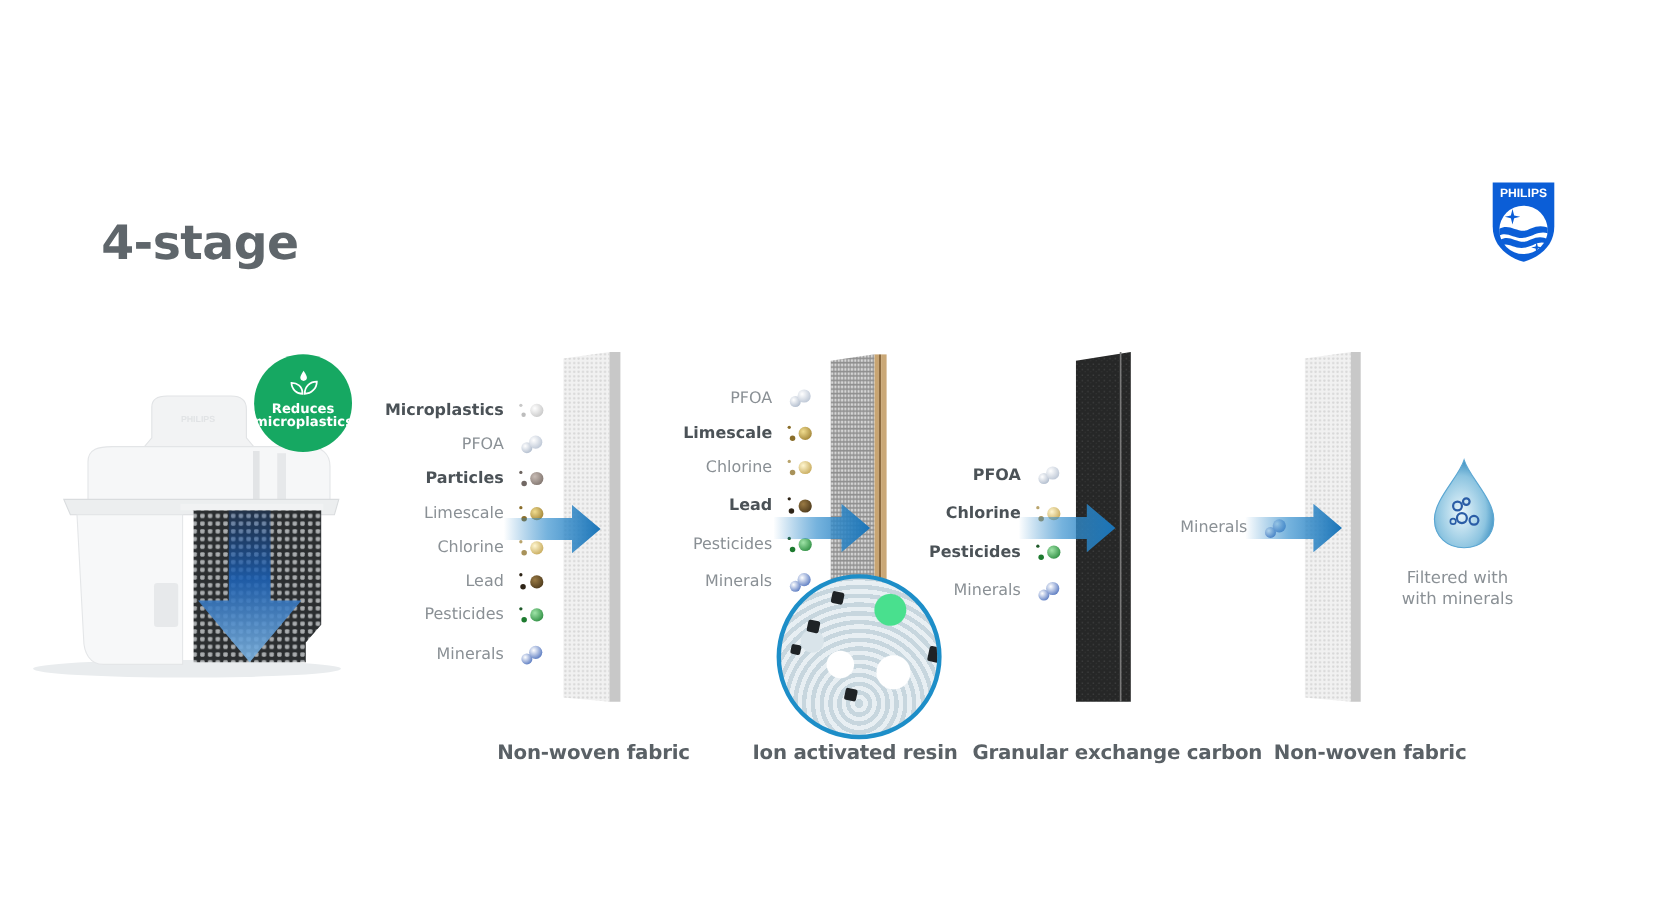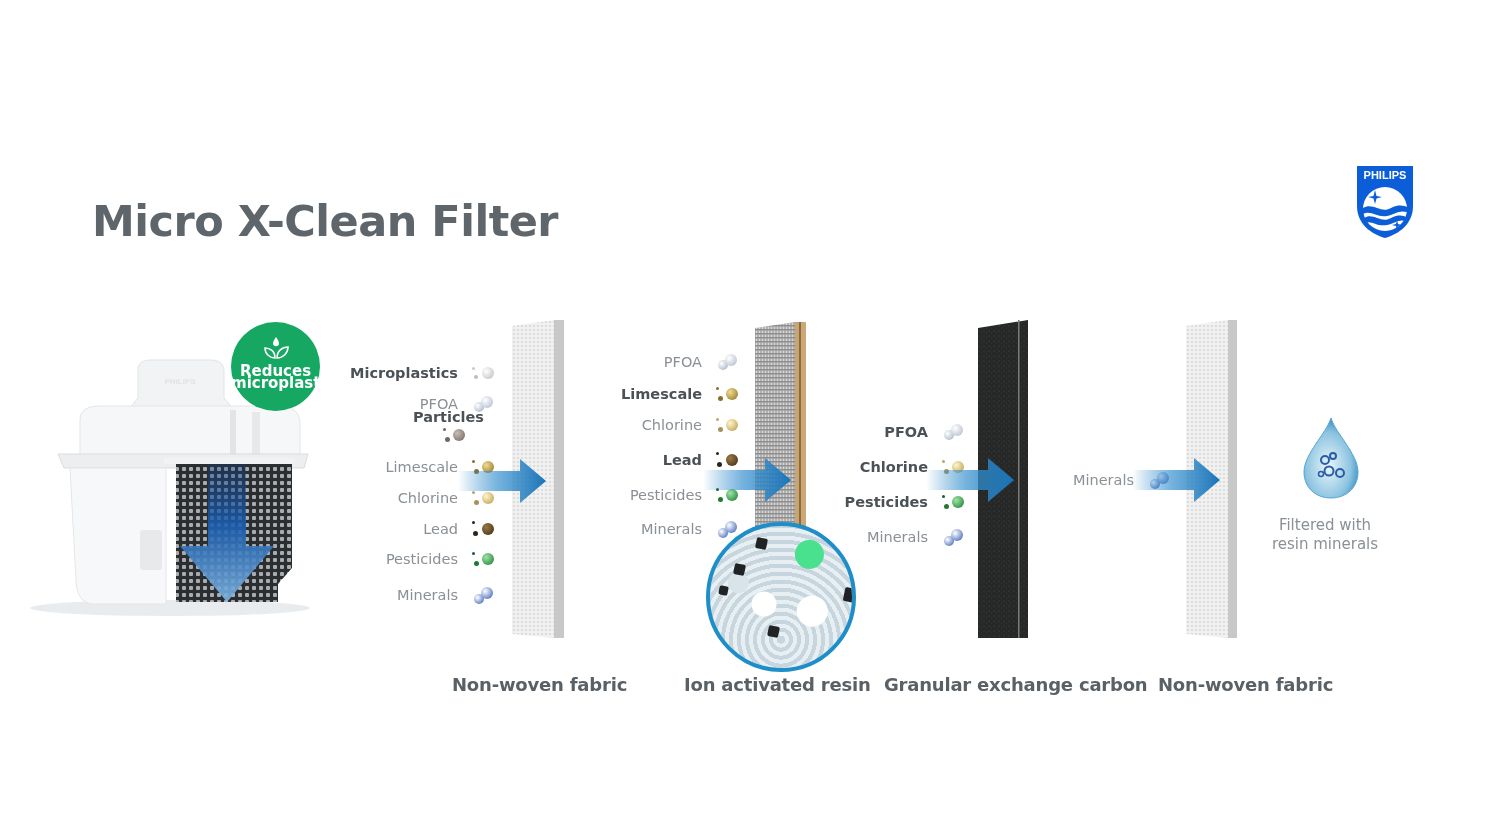--- a/index.html
+++ b/index.html
@@ -8,21 +8,21 @@
 
   .title { position: absolute; left: 92px; top: 196px; font-weight: bold; color: #5f666b; font-size: 43px; line-height: 50px; letter-spacing: -0.5px; }
   .title div { white-space: nowrap; }
 
   .logo { position: absolute; left: 1355px; top: 164px; width: 60px; height: 75px; }
 
   
   .cartridge { position: absolute; left: 20px; top: 340px; width: 300px; height: 280px; }
   .badge { position: absolute; left: 231px; top: 322px; width: 89px; height: 89px; border-radius: 50%; background: #16a862; color: #fff; text-align: center; }
   .badge .leaf { position: absolute; left: 30px; top: 14px; width: 30px; height: 24px; }
-  .badge .txt { position: absolute; left: 0; right: 0; top: 43px; font-size: 15px; font-weight: bold; line-height: 12px; }
+  .badge .txt { position: absolute; left: 0; right: 0; top: 43px; font-size: 12px; font-weight: bold; line-height: 12px; }
 
   
   .clist { position: absolute; }
   .crow { position: absolute; right: 0; height: 20px; display: flex; align-items: center; justify-content: flex-end; white-space: nowrap; }
   .crow .lbl { font-size: 14.5px; color: #8a9095; margin-right: 12px; }
   .crow .lbl.bold { font-weight: bold; color: #4b5257; }
   .crow .ico { width: 26px; height: 20px; position: relative; flex: none; }
 
   .dot { position: absolute; border-radius: 50%; }
 
@@ -90,21 +90,21 @@
     </radialGradient>
     <radialGradient id="dropGrad" cx="0.45" cy="0.6" r="0.6">
       <stop offset="0" stop-color="#eaf6fb"></stop>
       <stop offset="0.7" stop-color="#8cc4e0"></stop>
       <stop offset="1" stop-color="#3b8fc1"></stop>
     </radialGradient>
   </defs>
 </svg>
 
 <div class="title">
-  <div>Micro X-Clean Filter</div>
+  <div>4-stage</div>
 </div>
 
 <div class="logo">
   <svg width="60" height="75" viewBox="0 0 60 75">
     <path d="M2 2 H58 V42 C58 60 44 70 30 74 C16 70 2 60 2 42 Z" fill="#0b5ed7"></path>
     <text x="30" y="15" text-anchor="middle" font-family="Liberation Sans, sans-serif" font-weight="bold" font-size="11" fill="#fff">PHILIPS</text>
     <circle cx="30" cy="45" r="22" fill="#fff"></circle>
     <path d="M8 44 C18 38 26 50 36 44 C44 40 50 42 52 43 L52 48 C44 46 40 50 32 52 C22 54 16 46 8 50 Z" fill="#0b5ed7"></path>
     <path d="M9 54 C18 48 26 60 36 54 C44 50 49 52 51 53 L50 57 C44 55 40 59 32 61 C22 63 16 56 11 59 Z" fill="#0b5ed7"></path>
     <path d="M20 26 L21.5 32 L27 33 L21.5 34.5 L20 40 L18.5 34.5 L13 33 L18.5 32 Z" fill="#0b5ed7"></path>
@@ -156,21 +156,21 @@
       <i class="dot" style="left:12px;top:4px;width:12px;height:12px;background:radial-gradient(circle at 35% 35%,#fff,#b9b9b9)"></i>
     </span>
   </div>
   <div class="crow" style="top:34px;">
     <span class="lbl">PFOA</span>
     <span class="ico">
       <i class="dot" style="left:4px;top:8px;width:10px;height:10px;background:url(#) ;background:radial-gradient(circle at 35% 35%,#fff,#9aa9bf)"></i>
       <i class="dot" style="left:11px;top:2px;width:12px;height:12px;background:radial-gradient(circle at 35% 35%,#fff,#a9b6c9)"></i>
     </span>
   </div>
-  <div class="crow" style="top:65px;flex-direction:column;">
+  <div class="crow" style="top:65px;">
     <span class="lbl bold">Particles</span>
     <span class="ico">
       <i class="dot" style="left:2px;top:3px;width:3px;height:3px;background:#6d6561"></i>
       <i class="dot" style="left:4px;top:12px;width:5px;height:5px;background:#716864"></i>
       <i class="dot" style="left:12px;top:4px;width:12px;height:12px;background:radial-gradient(circle at 35% 35%,#c8bcb5,#6f635d)"></i>
     </span>
   </div>
   <div class="crow" style="top:97px;">
     <span class="lbl">Limescale</span>
     <span class="ico">
@@ -370,14 +370,14 @@
     <path d="M31 2 C36 18 58 38 58 56 C58 72 46 82 31 82 C16 82 4 72 4 56 C4 38 26 18 31 2 Z" fill="url(#dropGrad)" stroke="#5aa6d2" stroke-width="1"></path>
     <circle cx="25" cy="44" r="4" fill="none" stroke="#2a5da6" stroke-width="2"></circle>
     <circle cx="33" cy="40" r="3" fill="none" stroke="#2a5da6" stroke-width="2"></circle>
     <circle cx="29" cy="55" r="4.5" fill="none" stroke="#2a5da6" stroke-width="2"></circle>
     <circle cx="40" cy="57" r="4" fill="none" stroke="#2a5da6" stroke-width="2"></circle>
     <circle cx="21" cy="58" r="2.5" fill="none" stroke="#2a5da6" stroke-width="1.5"></circle>
   </svg>
 </div>
 <div class="final-text">
   <div>Filtered with</div>
-  <div>resin minerals</div>
+  <div>with minerals</div>
 </div>
 
 </body></html>

